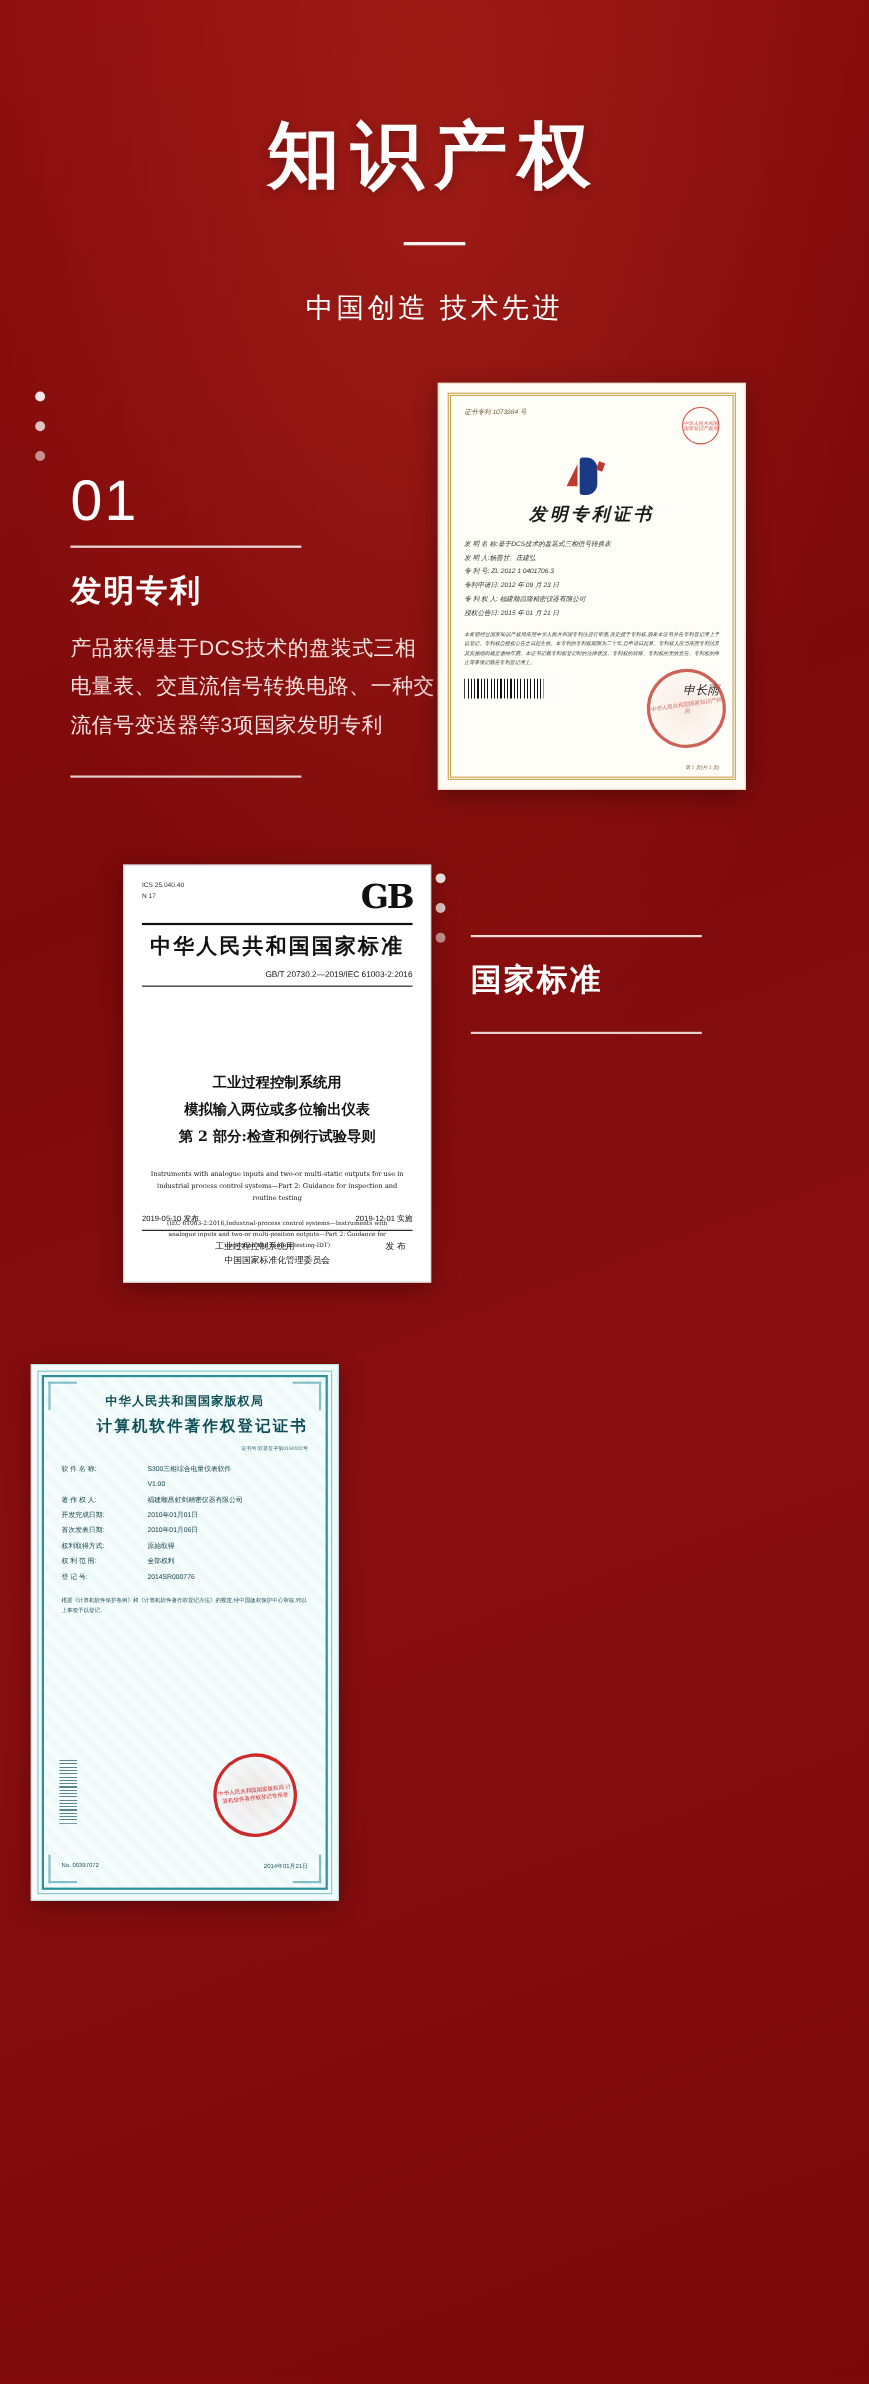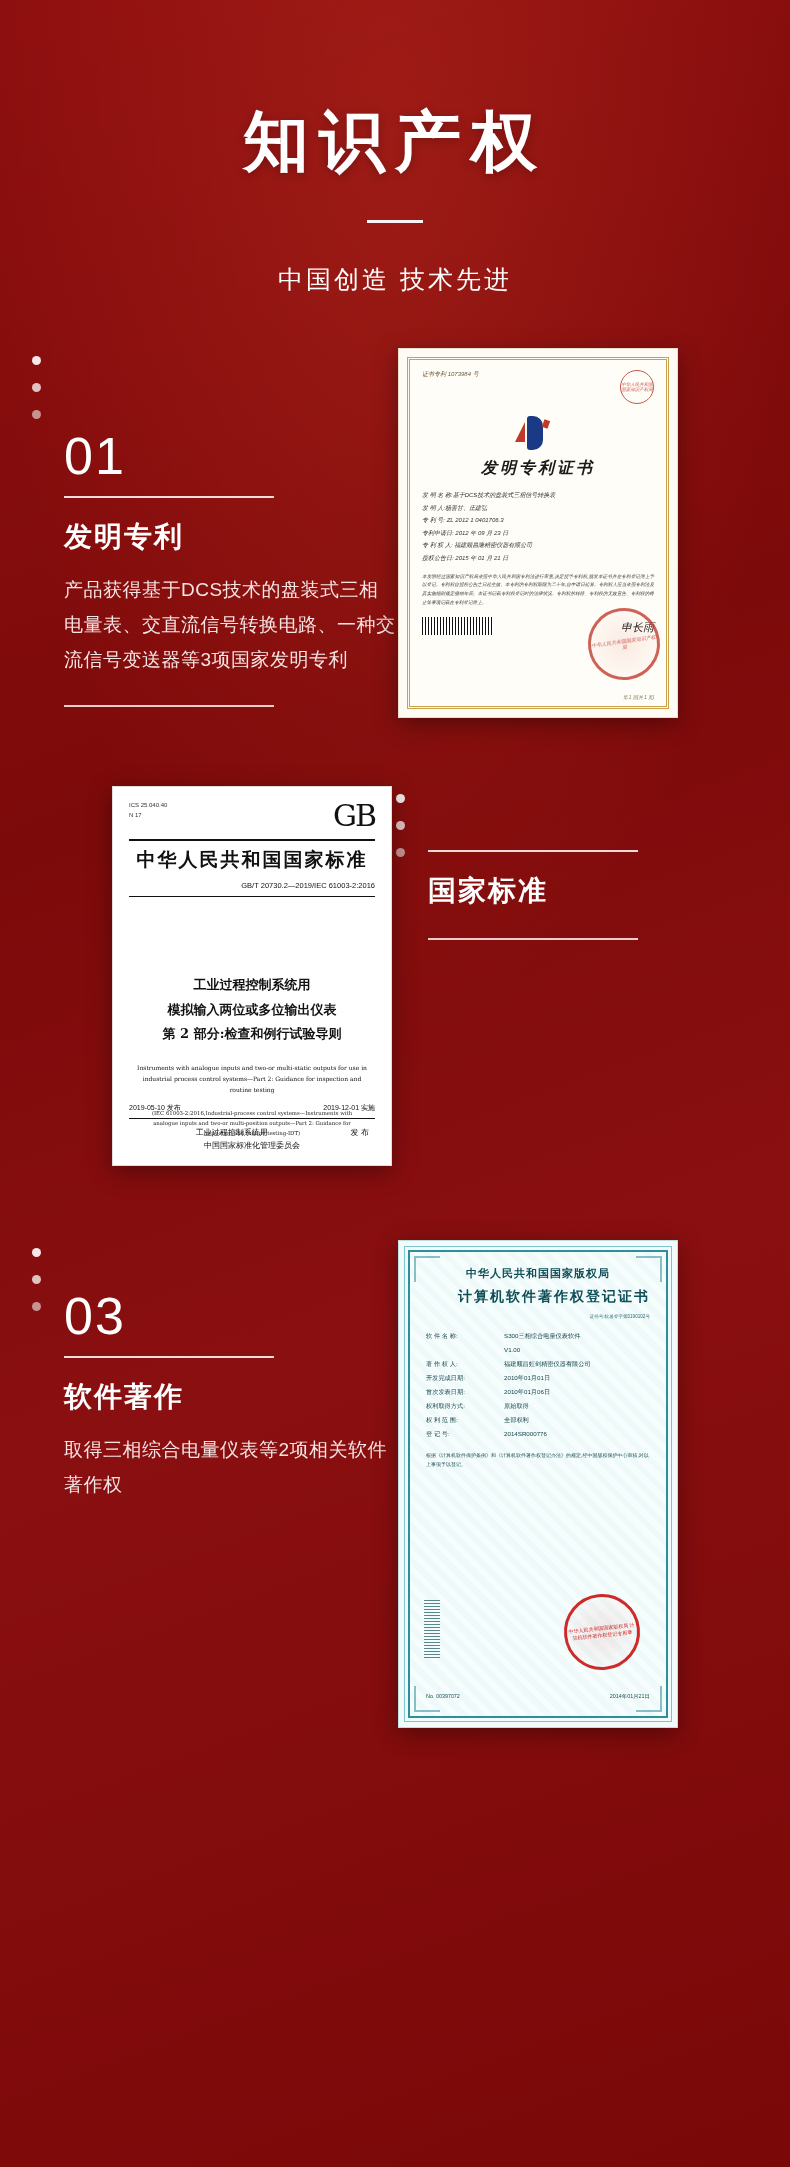--- a/index.html
+++ b/index.html
@@ -201,21 +201,21 @@
     width: 280px;
     height: 380px;
     background: #ffffff;
     padding: 14px 16px;
     border: 1px solid #ddd;
     position: relative;
   }
   .gb-top { display:flex; justify-content:space-between; align-items:flex-start; }
   .gb-ics { font-size: 6px; color:#333; line-height:1.6; }
   .gb-mark {
-    font-family:"DejaVu Serif", serif; font-weight:normal; font-size: 30px;
+    font-family:"DejaVu Serif", serif; font-weight:bold; font-size: 30px;
     color:#111; letter-spacing:-2px; line-height:1;
   }
   .gb-natline { height:2px; background:#111; margin: 8px 0 6px 0; }
   .gb-cn {
     text-align:center; font-size: 19px; font-weight:bold; color:#111;
     letter-spacing: 2px; font-family:Liberation Serif, serif;
   }
   .gb-code { text-align:right; font-size: 7.5px; color:#111; margin-top: 8px; }
   .gb-line2 { height:1px; background:#111; margin: 6px 0 0 0; }
   .gb-titleblock { margin-top: 76px; text-align:center; }
@@ -395,31 +395,20 @@
       <div class="gb-botline"></div>
       <div class="gb-publisher">
         <span class="gb-fabu">发 布</span>
         <div>工业过程控制系统用</div>
         <div>中国国家标准化管理委员会</div>
       </div>
     </div>
   </div>
 
   <div class="section sec3">
-    <div class="text-col">
-      <div class="dots">
-          <span></span>
-          <span></span>
-          <span></span>
-        </div>
-      <div class="num">03</div>
-      <div class="num-rule"></div>
-      <div class="sub-title">软件著作</div>
-      <div class="body-text">取得三相综合电量仪表等2项相关软件著作权</div>
-    </div>
 
     <div class="cert cert-soft">
       <div class="cs-frame">
         <div class="cs-corner tl"></div>
         <div class="cs-corner tr"></div>
         <div class="cs-corner bl"></div>
         <div class="cs-corner br"></div>
 
         <div class="cs-h1">中华人民共和国国家版权局</div>
         <div class="cs-h2">计算机软件著作权登记证书</div>

